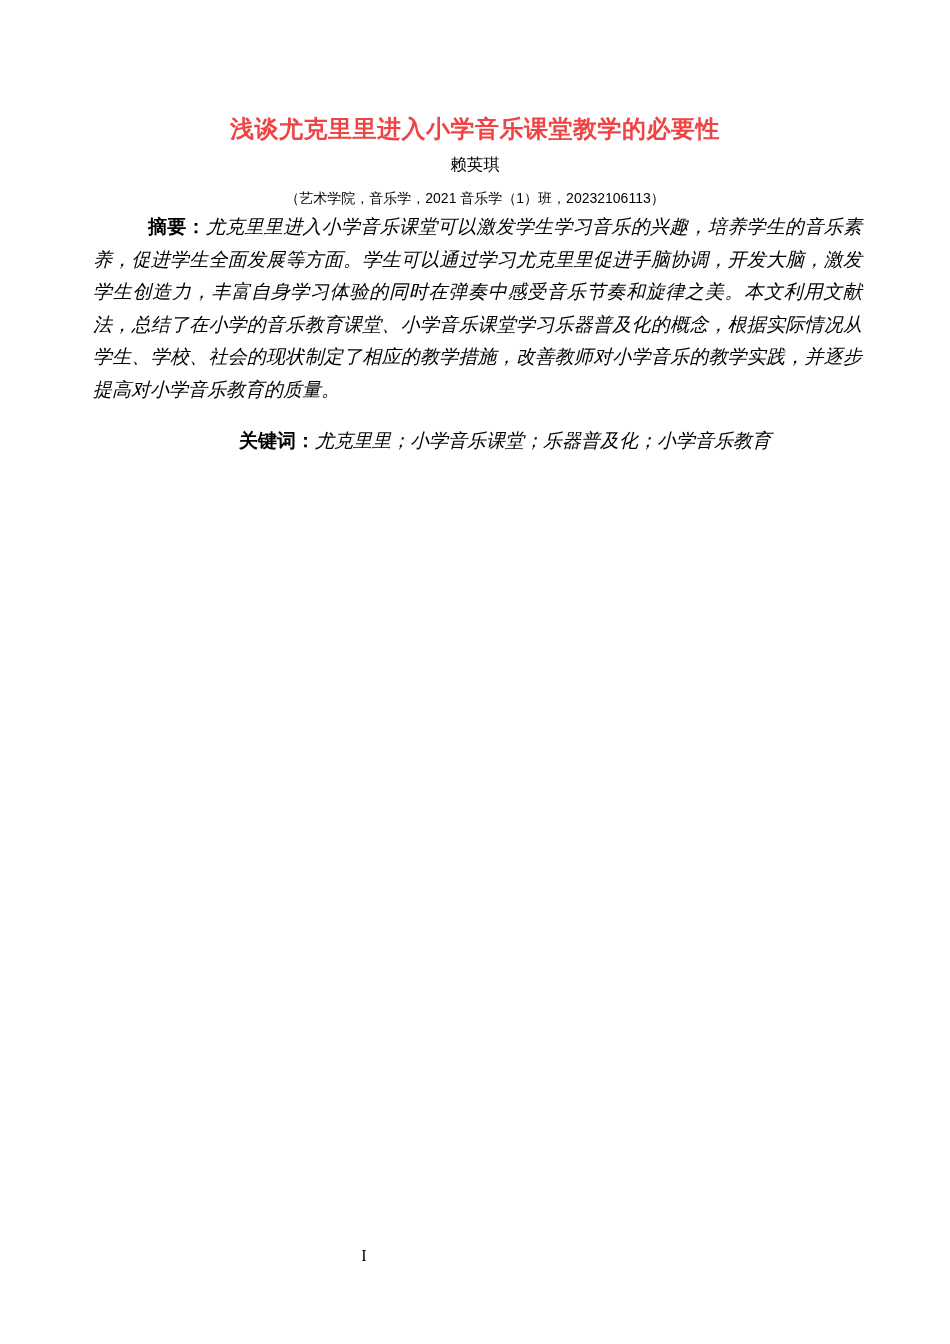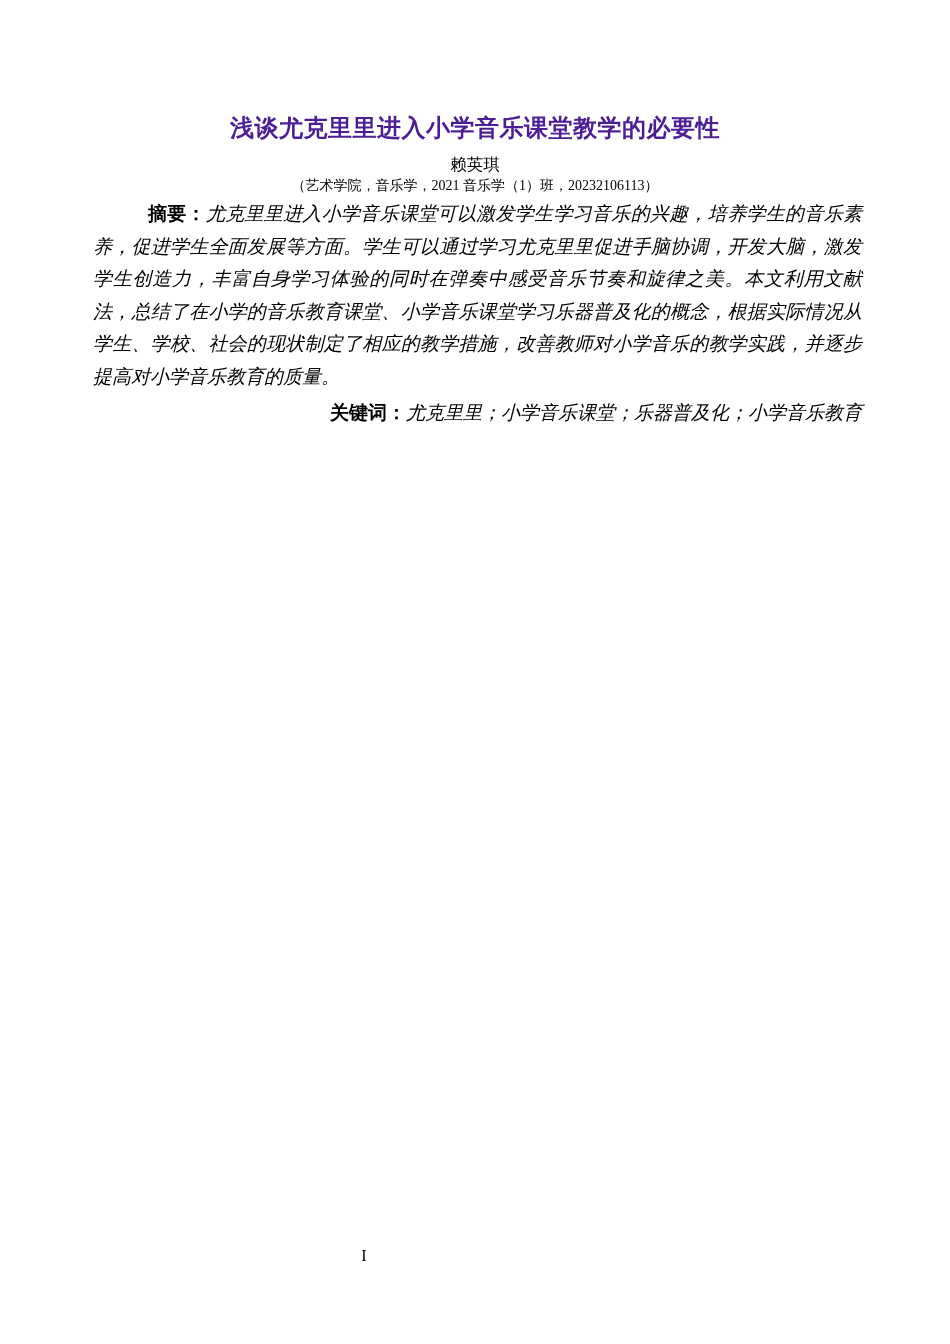--- a/index.html
+++ b/index.html
@@ -9,51 +9,52 @@
     width: 950px;
     height: 1344px;
     background: #ffffff;
     color: #000000;
     font-family: "Liberation Serif", "DejaVu Serif", serif;
     overflow: hidden;
   }
   .doc-title {
     padding-top: 115px;
     text-align: center;
-    font-family: Liberation Serif, serif;
+    font-family: Liberation Sans, sans-serif;
     font-weight: 700;
     font-size: 24px;
     line-height: 27px;
     letter-spacing: 0.5px;
-    color: #4c1d95;
+    color: #ef4444;
   }
   .doc-author {
     margin-top: 12px;
     text-align: center;
     font-size: 16.5px;
     line-height: 22px;
     font-family: Liberation Serif, serif;
   }
   .doc-affiliation {
+    margin-top: 13px;
     text-align: center;
     font-size: 14px;
     line-height: 19px;
-    font-family: Liberation Serif, serif;
+    font-family: Liberation Sans, sans-serif;
   }
   .para {
     margin-left: 93px;
     width: 769px;
     font-size: 19px;
     line-height: 32.5px;
     text-align: justify;
     text-justify: inter-character;
     text-indent: 55px;
   }
   .abstract-para { margin-top: 3px; }
-  .keywords-para { margin-top: 4px; text-align: right; }
+  .keywords-para { margin-top: 19px; text-align: center; }
   .para-label {
     font-family: "Liberation Sans", "DejaVu Sans", sans-serif;
     font-weight: 700;
     font-style: normal;
   }
   .para-body {
     font-style: italic; 
     font-family: "Liberation Serif", "DejaVu Serif", serif;
   }
   .page-number {

